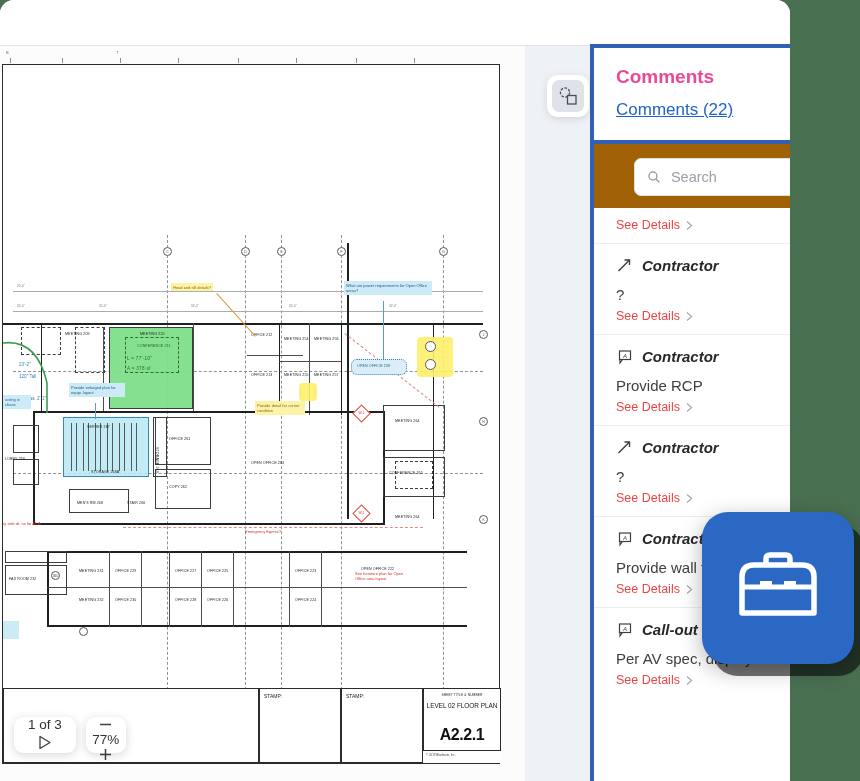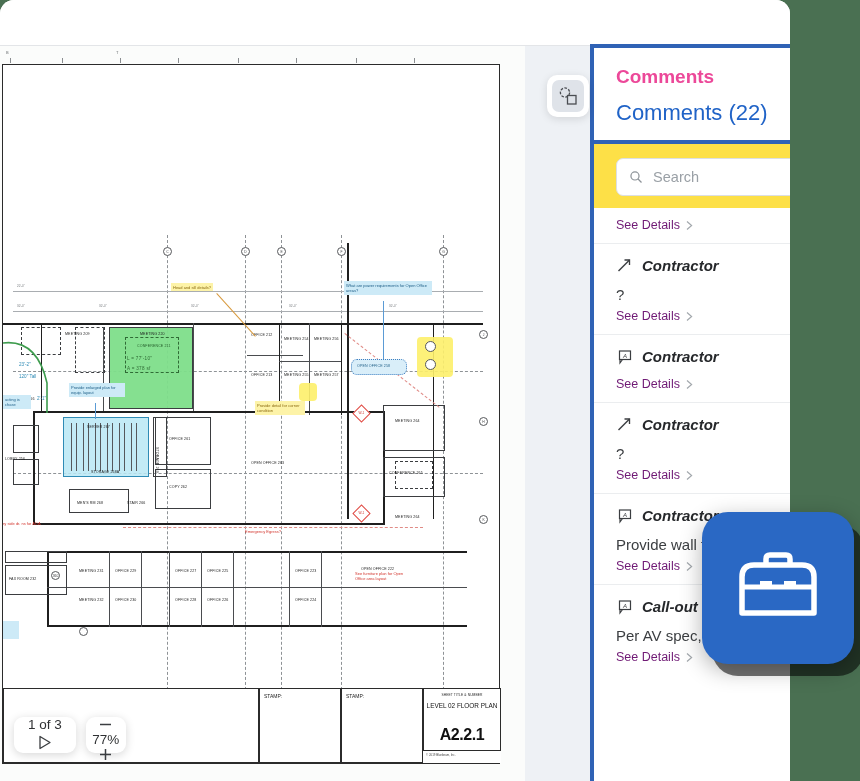--- a/index.html
+++ b/index.html
@@ -165,27 +165,27 @@
     border-top: 4px solid #2f62b5;
     overflow: hidden;
   }
   #panel-head { position: relative; height: 96px; background: #fff; }
   #panel-title {
     position: absolute; left: 22px; top: 18px;
     font-size: 19px; font-weight: bold; color: #ec4899;
   }
   #panel-tab {
     position: absolute; left: 22px; top: 52px;
-    font-size: 22px; color: #2063c7; cursor: pointer; white-space: nowrap;
+    font-size: 17px; color: #2063c7; cursor: pointer; white-space: nowrap; text-decoration: underline;
   }
   #panel-head-rule {
     position: absolute; left: 0; bottom: 0; width: 100%;
     height: 4px; background: #2f62b5;
   }
-  #search-wrap { padding: 14px 18px 12px 22px; background: #fde047; }
+  #search-wrap { padding: 14px 18px 12px 40px; background: #a16207; }
   #search-box {
     display: flex; align-items: center; gap: 10px;
     height: 38px; border: 1px solid #dcdfe3; border-radius: 7px;
     padding: 0 12px; background: #fff;
   }
   #search-input {
     border: 0; outline: 0; font-size: 14.5px; color: #2f3133;
     background: transparent; width: 100%;
     font-family: "Liberation Sans", sans-serif;
   }
@@ -202,21 +202,21 @@
   }
   .c-author {
     font-size: 15px; font-weight: bold; color: #26282b; white-space: nowrap;
   }
   .c-body {
     font-size: 15px; color: #3b3e41; line-height: 1.2;
     white-space: nowrap; margin-bottom: 5px;
   }
   .c-details {
     display: flex; align-items: center; gap: 5px;
-    font-size: 12.5px; color: #701a75; cursor: pointer;
+    font-size: 12.5px; color: #ef4444; cursor: pointer;
   }
 
   
   #toolbox-icon {
     position: absolute; left: 702px; top: 512px;
     width: 152px; height: 152px; background: #2a68c4;
     border-radius: 26px;
     box-shadow: 10px 12px 0 rgba(0,0,0,.55), 0 6px 22px rgba(0,0,0,.3);
     display: flex; align-items: center; justify-content: center;
     z-index: 60;
@@ -524,20 +524,21 @@
 
     <div class="comment">
       <div class="c-head">
         <svg width="17" height="17" viewBox="0 0 17 17">
           <rect x="3.5" y="3" width="11" height="8.5" fill="none" stroke="#3b3e41" stroke-width="1.2"></rect>
           <path d="M6.5 11.5 L4 15 L4 11.5" fill="none" stroke="#3b3e41" stroke-width="1.2"></path>
           <text x="9" y="9.6" font-size="6" fill="#3b3e41" text-anchor="middle" font-family="Liberation Sans, sans-serif">A</text>
         </svg>
         <span class="c-author">Contractor</span>
       </div>
+      <div class="c-body">Provide RCP</div>
       <div class="c-details">
         <span>See Details</span>
         <svg width="9" height="11" viewBox="0 0 9 11">
           <path d="M2 1.5 L6.6 5.5 L2 9.5" fill="none" stroke="#a3a8ad" stroke-width="1.2"></path>
         </svg>
       </div>
     </div>
 
     <div class="comment">
       <div class="c-head">

